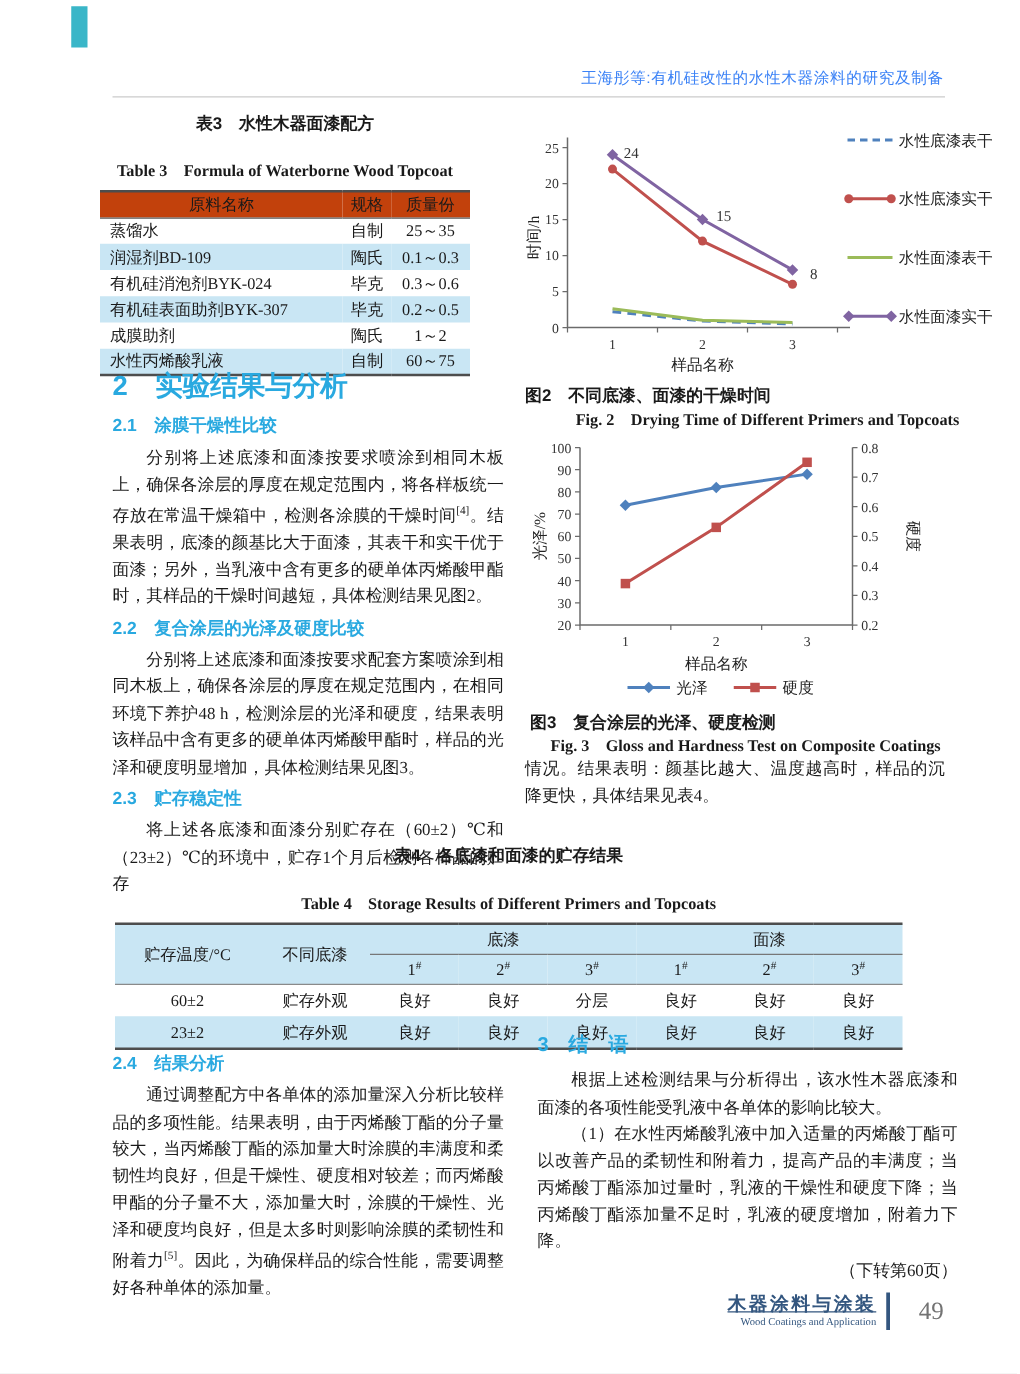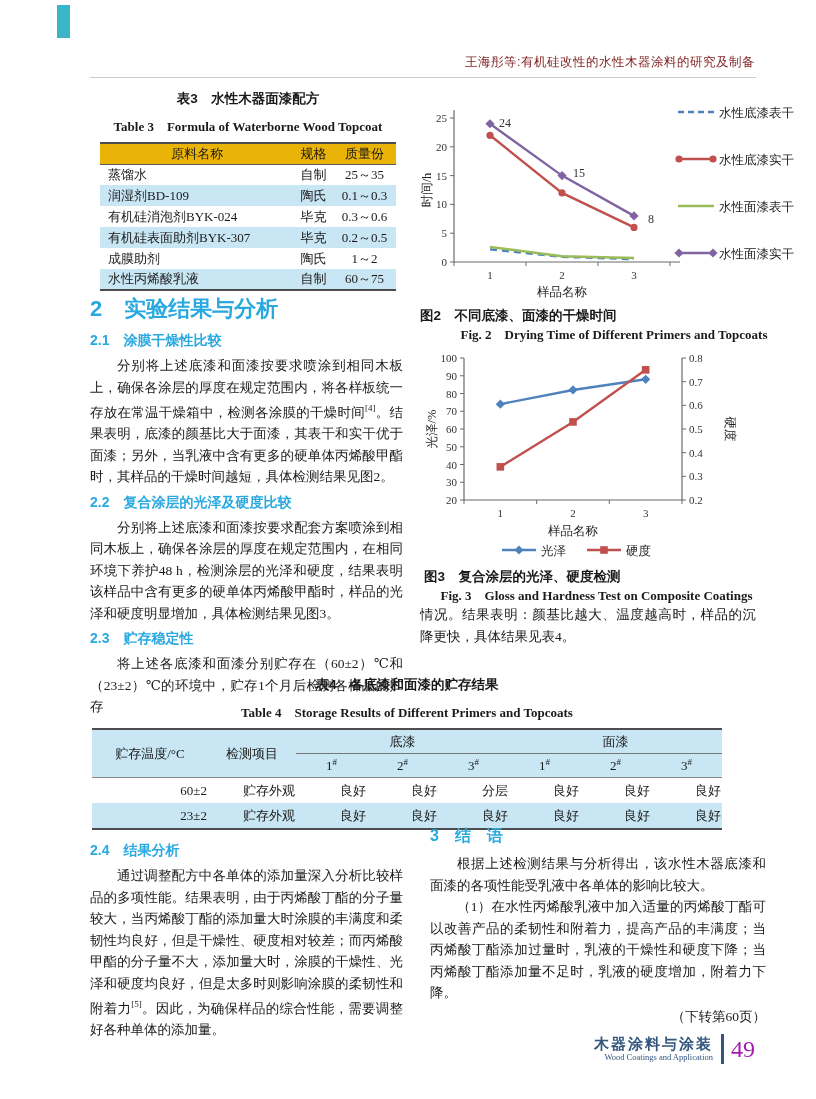--- a/index.html
+++ b/index.html
@@ -1,34 +1,34 @@
 <!DOCTYPE html>
 <html><head>
 <meta charset="utf-8">
 <style>
   html,body{margin:0;padding:0;background:#e8e8e8;}
   .page{position:relative;width:816px;height:1099px;background:#ffffff;margin:0 auto;
         font-family:"Liberation Serif","DejaVu Serif",serif;color:#1a1a1a;overflow:hidden;}
   .edge-mark{position:absolute;left:57px;top:5px;width:13px;height:33px;background:#3ab6c8;}
-  .running-head{position:absolute;top:54px;right:61px;font-size:12.5px;color:#7f1d1d;letter-spacing:.5px;
+  .running-head{position:absolute;top:54px;right:61px;font-size:12.5px;color:#3b82f6;letter-spacing:.5px;
         font-family:"Liberation Sans","DejaVu Sans",sans-serif;}
   .hdr-rule{position:absolute;top:77px;left:90px;width:666px;height:1px;background:#cccccc;}
 
   .tbl-title-cn{text-align:center;font-family:"Liberation Sans","DejaVu Sans",sans-serif;font-weight:bold;font-size:13.5px;}
-  .tbl-title-en{text-align:center;font-weight:bold;font-size:13px;margin-top:10px;}
+  .tbl-title-en{text-align:center;font-weight:bold;font-size:13px;margin-top:20px;}
 
   table{border-collapse:collapse;width:100%;font-size:13px;}
   sup{font-size:9px;}
 
   
-  .t3{position:absolute;left:100px;top:90px;width:296px;}
+  .t3{position:absolute;left:80px;top:90px;width:296px;}
   .t3 table{margin-top:6px;border-top:2px solid #4d4d4d;border-bottom:2px solid #4d4d4d;}
   .t3 tr{height:21px;}
   .t3 th{font-weight:normal;}
-  .t3 thead tr{background:#eab308;border-bottom:1px solid #5a5a5a;}
+  .t3 thead tr{background:#c2410c;border-bottom:1px solid #5a5a5a;}
   .t3 tbody tr:nth-child(even){background:#c9e6f4;}
   .t3 td,.t3 th{text-align:center;padding:0 2px;}
   .t3 td.c1{text-align:left;padding-left:8px;}
 
   
   .c2{position:absolute;left:420px;top:86px;width:388px;}
   .c3{position:absolute;left:424px;top:350px;width:345px;}
   .fig-cap-cn{text-align:left;font-family:"Liberation Sans","DejaVu Sans",sans-serif;font-weight:bold;font-size:13.5px;margin-top:2px;}
   .fig-cap-en{text-align:center;font-weight:bold;font-size:13px;margin-top:1px;}
   svg text{font-family:"Liberation Serif","DejaVu Serif",serif;}
@@ -45,33 +45,33 @@
   h2.sec{font-family:"Liberation Sans","DejaVu Sans",sans-serif;color:#29a9e0;font-size:22px;font-weight:bold;margin:0 0 8px;}
   h3.sec{font-family:"Liberation Sans","DejaVu Sans",sans-serif;color:#29a9e0;font-size:14px;font-weight:bold;margin:6px 0 5px;}
   p.body{margin:0;font-size:13.5px;line-height:21.5px;text-align:justify;}
   p.ind{text-indent:2em;}
   .cont-note{text-align:right;font-size:13.5px;margin-top:4px;}
 
   
   .t4{position:absolute;left:92px;top:676px;width:630px;}
   .t4 table{margin-top:6px;border-top:2px solid #4d4d4d;border-bottom:2px solid #4d4d4d;table-layout:fixed;}
   .t4 th{font-weight:normal;height:21px;text-align:center;}
-  .t4 td{height:23px;text-align:right;}
+  .t4 td{height:23px;text-align:center;}
   .t4 tr.band{background:#c9e6f4;}
   .t4 th.grp{border-bottom:1px solid #777;}
   .t4 tr.hB th{border-bottom:1px solid #8a8a8a;}
   .t4 th[rowspan]{border-bottom:1px solid #8a8a8a;}
 
   
   .footer{position:absolute;top:1034px;right:61px;display:flex;align-items:center;}
   .ft-txt{text-align:right;}
-  .ft-cn{font-family:"Liberation Sans","DejaVu Sans",sans-serif;font-weight:bold;font-size:15px;color:#33567f;letter-spacing:2px;line-height:17px;}
+  .ft-cn{font-family:"Liberation Sans","DejaVu Sans",sans-serif;font-weight:bold;font-size:15px;color:#33567f;letter-spacing:2px;line-height:17px;text-decoration:underline;}
   .ft-en{font-size:8.5px;color:#33567f;line-height:11px;}
   .ft-bar{width:3px;height:30px;background:#33567f;margin:0 7px 0 8px;}
-  .ft-num{font-size:24px;color:#a21caf;}
+  .ft-num{font-size:20px;color:#737373;margin-left:16px;}
 </style>
 </head>
 <body>
 
 <div class="page">
 
   <div class="edge-mark"></div>
   <div class="running-head">王海彤等:有机硅改性的水性木器涂料的研究及制备</div>
   <div class="hdr-rule"></div>
 
@@ -258,21 +258,21 @@
     <div class="tbl-title-en">Table 4　Storage Results of Different Primers and Topcoats</div>
     <table>
       <colgroup>
           <col style="width:116px">
           <col style="width:88px">
           <col span="6" style="width:71px">
         </colgroup>
       <tbody>
           <tr class="band hA">
         <th rowspan="2">贮存温度/°C</th>
-        <th rowspan="2">检测项目</th>
+        <th rowspan="2">不同底漆</th>
         <th colspan="3" class="grp">底漆</th>
         <th colspan="3" class="grp">面漆</th>
       </tr>
       <tr class="band hB">
         <th><span>1</span><sup>#</sup></th>
         <th><span>2</span><sup>#</sup></th>
         <th><span>3</span><sup>#</sup></th>
         <th><span>1</span><sup>#</sup></th>
         <th><span>2</span><sup>#</sup></th>
         <th><span>3</span><sup>#</sup></th>

